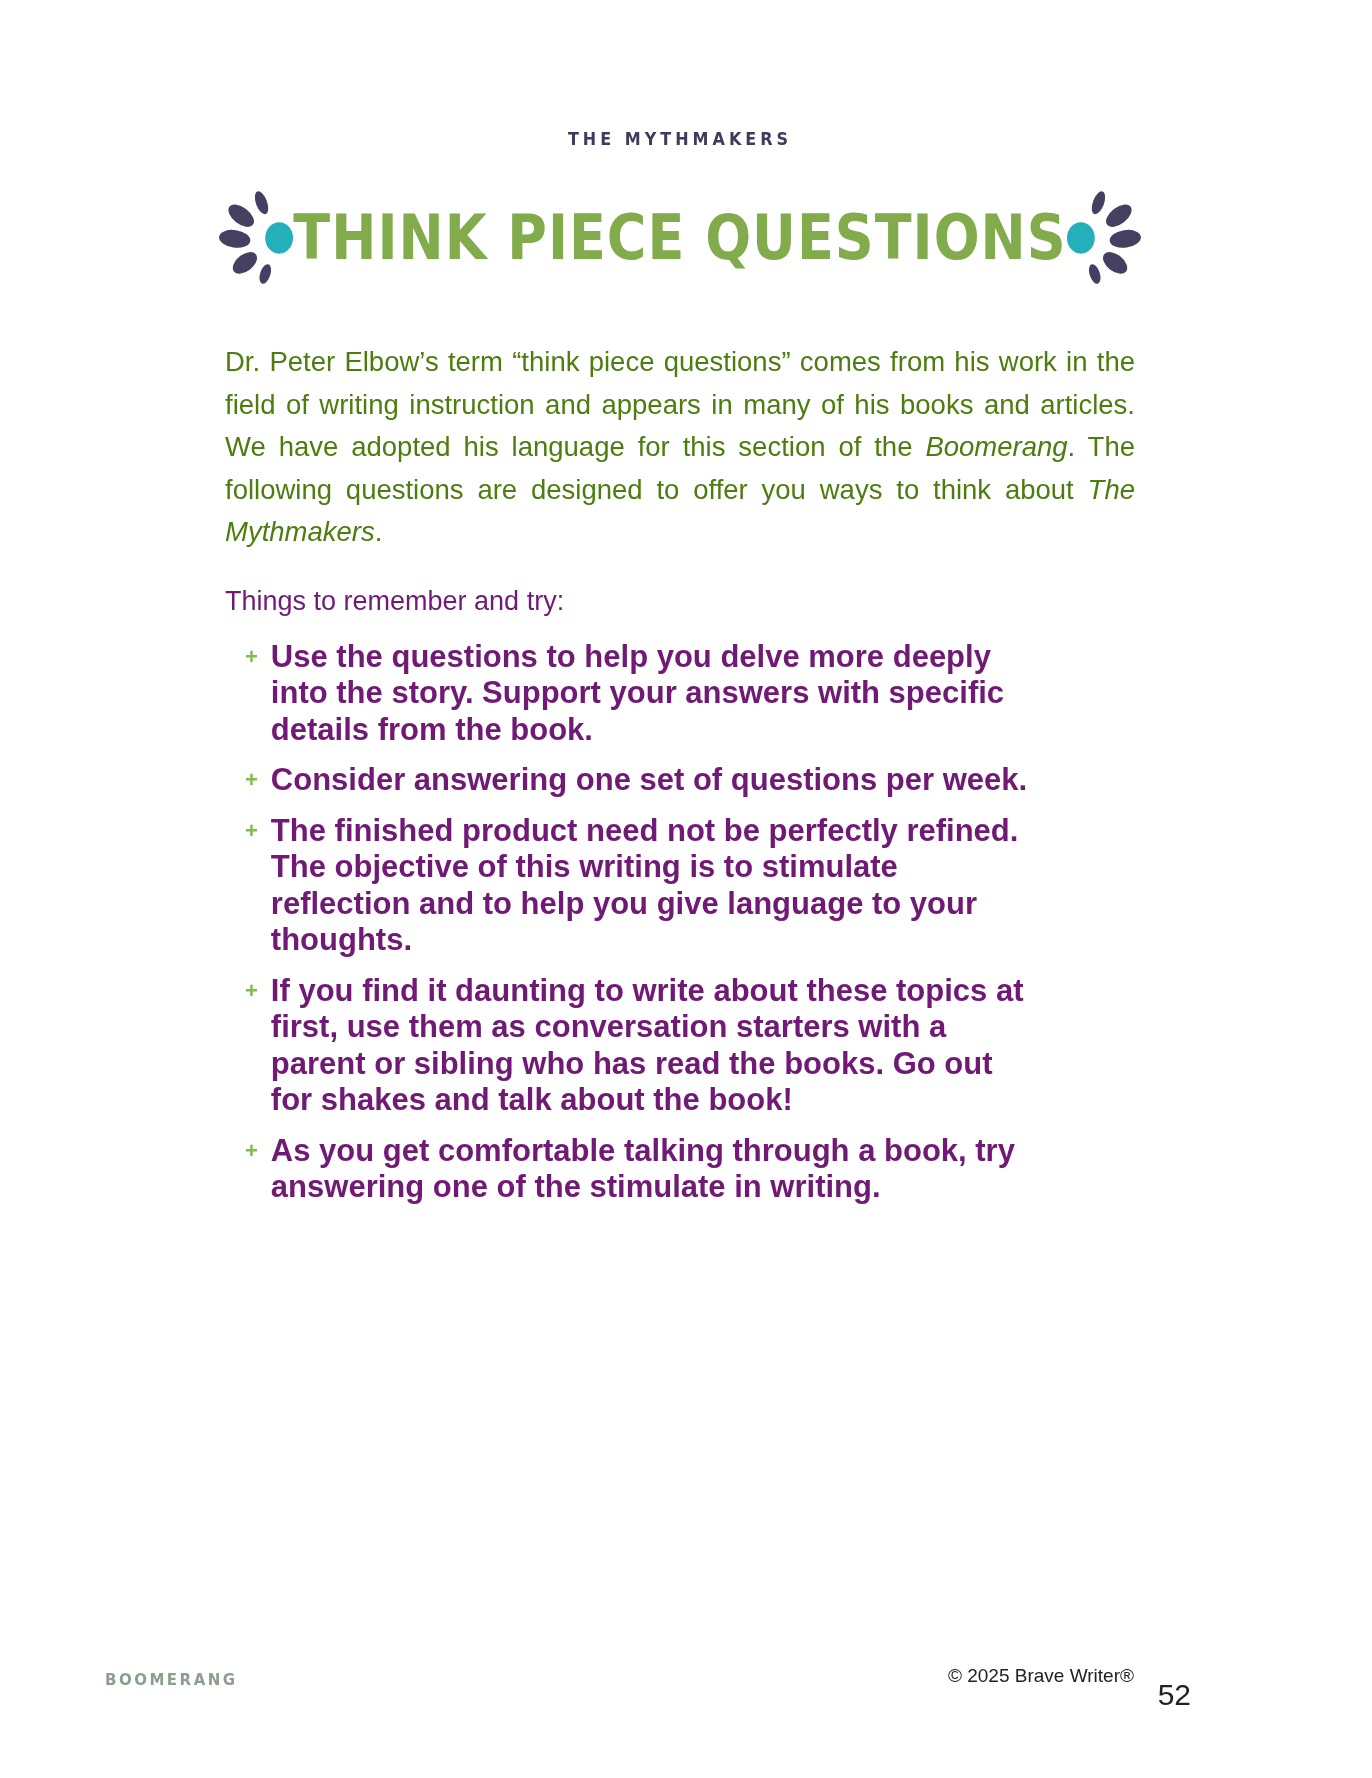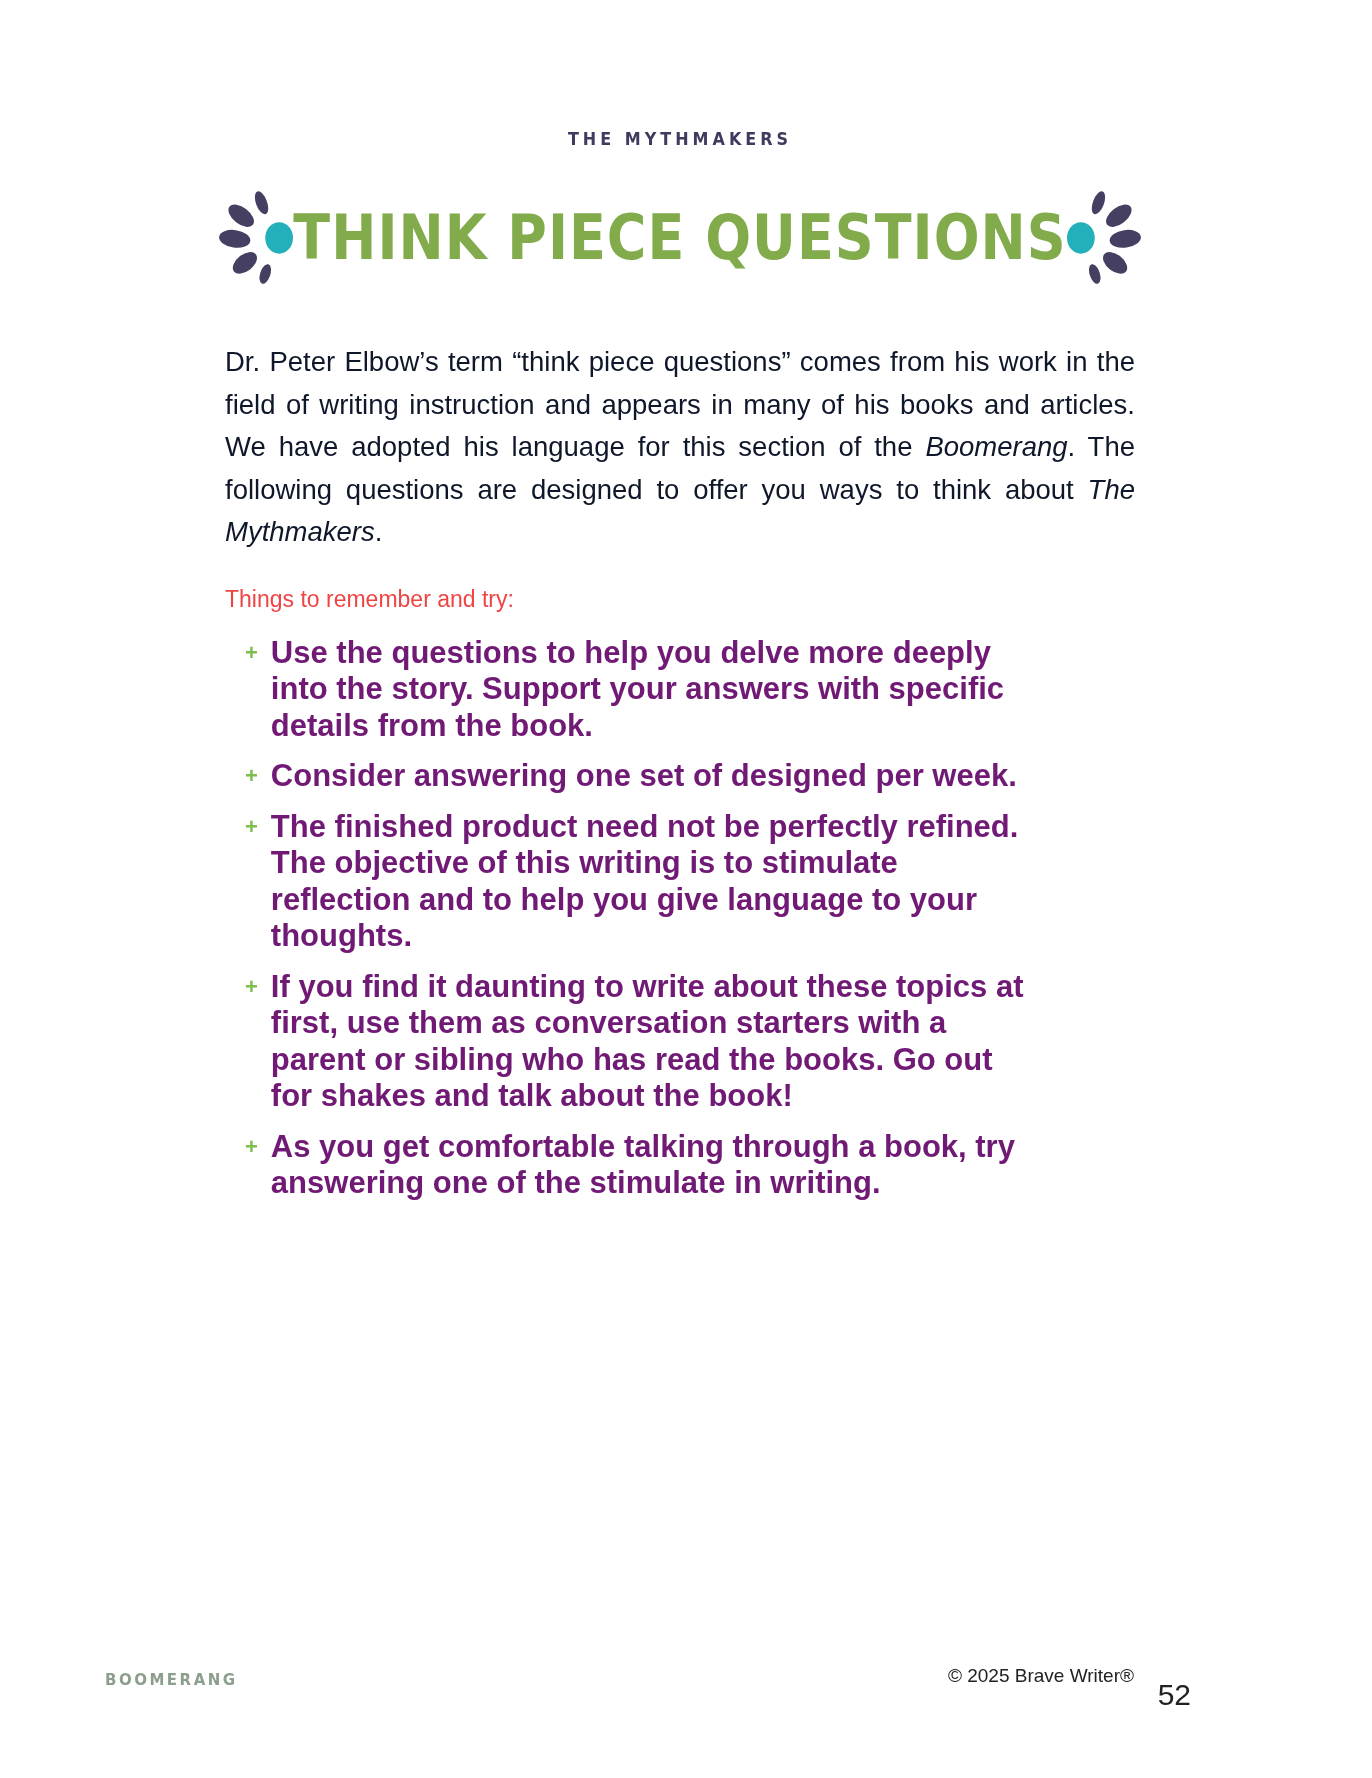--- a/index.html
+++ b/index.html
@@ -50,28 +50,28 @@
     white-space: nowrap;
   }
   .flower { display: inline-block; width: 74px; height: 94px; }
   .flower svg { width: 74px; height: 94px; display: block; }
   .flower.flip svg { transform: scaleX(-1); }
   .intro {
     margin: 54px 0 0 0;
     font-size: 27.5px;
     line-height: 42.5px;
     text-align: justify;
-    color: #0f172a;
+    color: #4d7c0f;
   }
   .intro em { font-style: italic; }
   .list-heading {
     margin: 32px 0 0 0;
-    font-size: 23px;
+    font-size: 27px;
     font-weight: 400;
-    color: #ef4444;
+    color: #701a75;
   }
   .bullets {
     list-style: none;
     margin: 22px 0 0 0;
     padding: 0 0 0 20px;
   }
   .bullets li {
     display: flex;
     align-items: flex-start;
     margin-bottom: 14px;
@@ -166,21 +166,21 @@
 
     <h2 class="list-heading">Things to remember and try:</h2>
 
     <ul class="bullets">
       <li>
         <span class="plus">+</span>
         <span class="btext">Use the questions to help you delve more deeply into the story. Support your answers with specific details from the book.</span>
       </li>
       <li>
         <span class="plus">+</span>
-        <span class="btext">Consider answering one set of designed per week.</span>
+        <span class="btext">Consider answering one set of questions per week.</span>
       </li>
       <li>
         <span class="plus">+</span>
         <span class="btext">The finished product need not be perfectly refined. The objective of this writing is to stimulate reflection and to help you give language to your thoughts.</span>
       </li>
       <li>
         <span class="plus">+</span>
         <span class="btext">If you find it daunting to write about these topics at first, use them as conversation starters with a parent or sibling who has read the books. Go out for shakes and talk about the book!</span>
       </li>
       <li>

